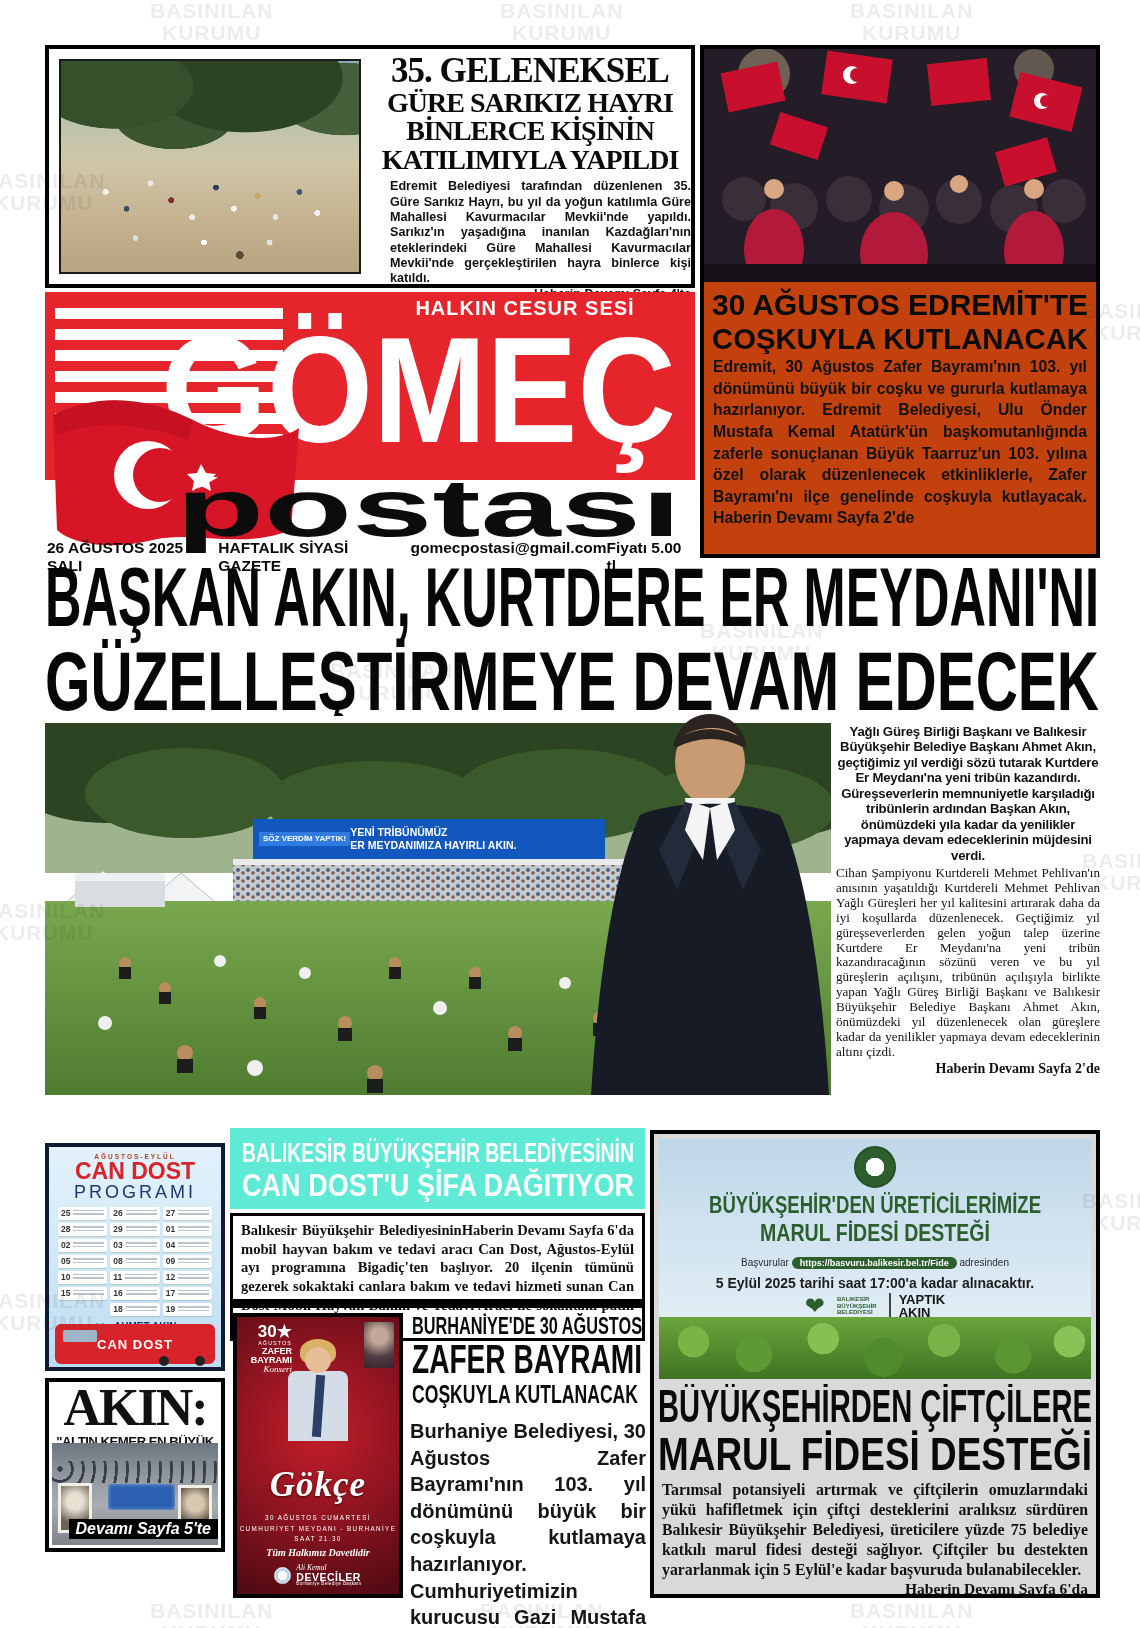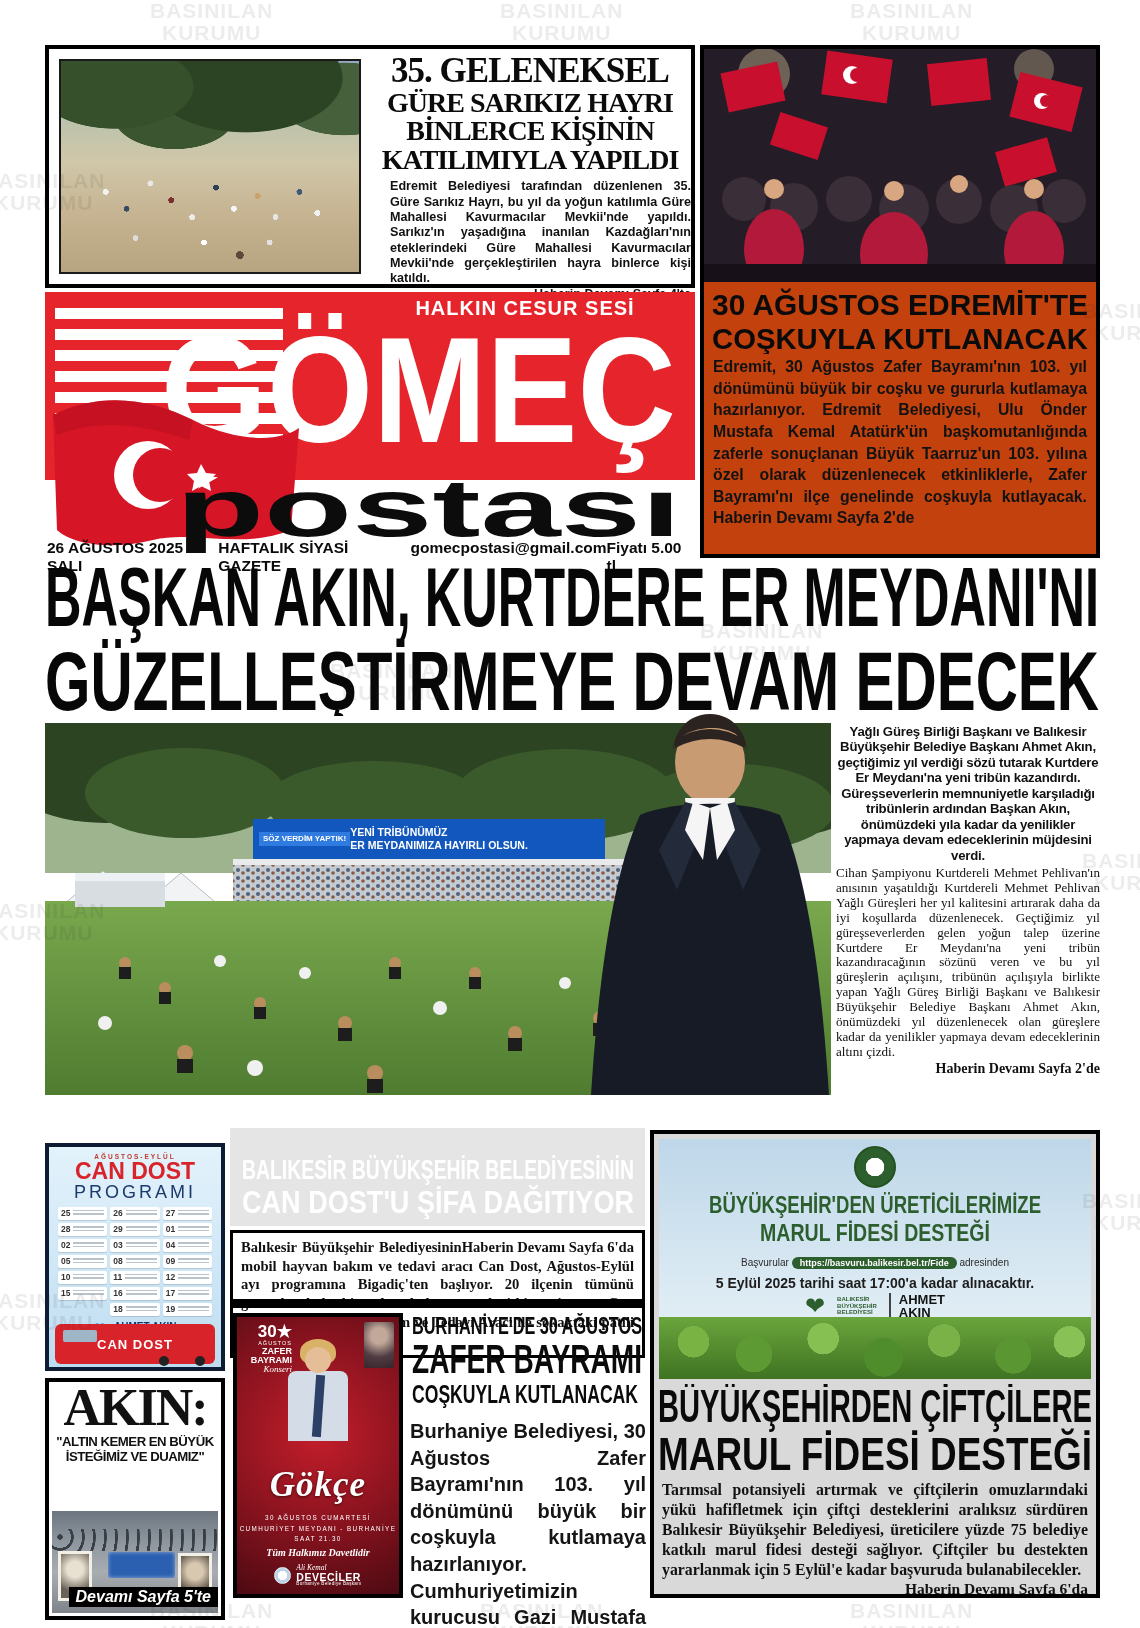--- a/index.html
+++ b/index.html
@@ -98,21 +98,21 @@
   #cd-logos { display:flex; justify-content:center; align-items:center; gap:8px; margin-top:4px;}
   #cd-heart { color:#2f9bd8; font-size:15px; line-height:1;}
   #cd-sig { color:#15356b; font-weight:bold; font-size:10px; line-height:1; text-align:left;}
   #cd-bus { position:absolute; left:6px; right:6px; bottom:3px; height:40px; background:#d8232a; border-radius:6px;
     color:#fff; font-weight:bold; font-size:13px; display:flex; align-items:center; justify-content:center; letter-spacing:1px;}
   #cd-bus::before { content:""; position:absolute; left:8px; top:6px; width:34px; height:12px; background:#9fb6c9; border-radius:2px;}
   #cd-bus::after { content:""; position:absolute; right:10px; bottom:-2px; width:10px; height:10px; background:#222; border-radius:50%; box-shadow:-36px 0 #222;}
 
   
   #cd-article { left:230px; top:1128px; width:415px; z-index:2;}
-  #cda-head { background:#e5e5e5; padding:23px 4px 3px 4px; text-align:center; }
+  #cda-head { background:#5eead4; padding:6px 4px 3px 4px; text-align:center; }
   #cda-body-box { border:3px solid #000; margin-top:4px; padding:5px 8px; background:#fff;
     font-family:"Liberation Serif", serif; font-weight:bold; font-size:14.6px; line-height:1.28; text-align:justify;}
   #cda-cont { float:right; font-weight:bold; }
   #mid-divider { left:230px; top:1299px; width:415px; height:9px; background:#000; z-index:2;}
 
   
   #gokce { left:233px; top:1313px; width:170px; height:285px; border:4px solid #000;
     background:radial-gradient(circle at 50% 42%, #c41e2a 0%, #8e1420 48%, #4d0a12 100%); overflow:hidden; color:#fff; z-index:2;}
   #gk-badge { position:absolute; left:7px; top:6px; width:48px; text-align:right; line-height:1.05;}
   #gk-num { font-size:17px; font-weight:bold; }
@@ -167,21 +167,21 @@
       radial-gradient(circle 32px at 52% 65%, #4f8c2c 60%, rgba(0,0,0,0) 61%),
       radial-gradient(circle 27px at 66% 38%, #7ab247 60%, rgba(0,0,0,0) 61%),
       radial-gradient(circle 30px at 82% 62%, #5a9631 60%, rgba(0,0,0,0) 61%),
       radial-gradient(circle 26px at 95% 40%, #88c155 60%, rgba(0,0,0,0) 61%),
       linear-gradient(180deg,#6aa53c 0%, #3f7322 100%);}
   #mr-head { display:block; margin:2px auto 0 auto; }
   #mr-body { margin:2px 8px 0 8px; font-family:"Liberation Serif", serif; font-weight:bold; font-size:15.8px; line-height:1.26; text-align:justify;}
   #mr-cont { display:block; text-align:right; font-family:"Liberation Serif", serif; font-weight:bold; font-size:15.5px; margin:1px 8px 0 0;}
 
   
-  #akin-box { left:45px; top:1378px; width:180px; height:242px; border:4px solid #000; background:#fff; overflow:hidden; z-index:2;}
+  #akin-box { left:45px; top:1378px; width:180px; height:174px; border:4px solid #000; background:#fff; overflow:hidden; z-index:2;}
   #ak-head { font-family:"Liberation Serif", serif; font-weight:bold; font-size:52px; line-height:0.92; text-align:center; letter-spacing:-2px; margin-top:2px;}
   #ak-quote { font-weight:bold; font-size:13.2px; line-height:1.12; text-align:center; letter-spacing:-0.5px; margin-top:3px;}
   #ak-photo { position:absolute; left:3px; right:3px; bottom:3px; height:102px;
     background:linear-gradient(180deg,#6d7680 0%, #8d959d 30%, #a8adb2 60%, #7e8489 100%); overflow:hidden;}
   #ak-banner { position:absolute; left:34%; top:40%; width:40%; height:26%; background:#2b5fb0;
     border-radius:2px; box-shadow:inset 0 0 4px rgba(255,255,255,0.5);}
   .ak-portrait { position:absolute; width:34px; height:50px; background:#cfc9ba; border:3px solid #f2efe6; }
   #ak-p1 { left:6px; bottom:12px; background:radial-gradient(circle at 50% 35%, #e8e0d0 25%, #6a6258 70%);}
   #ak-p2 { right:6px; bottom:10px; background:radial-gradient(circle at 50% 35%, #d8c8b0 25%, #4a4238 70%);}
   #ak-crowd { position:absolute; left:0; top:18px; width:100%; height:22px;
@@ -371,21 +371,21 @@
       <circle cx="610" cy="300" r="7" fill="#b98d5e"></circle>
         <rect x="603" y="305" width="14" height="13" fill="#1d1d1d"></rect>
     </g>
     <rect x="30" y="150" width="90" height="34" fill="#d8dde2"></rect>
     <rect x="30" y="150" width="90" height="8" fill="#eef1f3"></rect>
   </svg>
   <div id="photo-banner">
     <span id="pb-small">SÖZ VERDİM YAPTIK!</span>
     <span id="pb-text">
       <span>YENİ TRİBÜNÜMÜZ</span><br>
-      <span>ER MEYDANIMIZA HAYIRLI OLSUN.</span>
+      <span>ER MEYDANIMIZA HAYIRLI AKIN.</span>
     </span>
   </div>
 </div>
 
 <svg id="suit-man" class="abs" width="250" height="395" viewBox="0 0 250 395">
   <ellipse cx="125" cy="62" rx="35" ry="42" fill="#c99b72"></ellipse>
   <path d="M88,52 C90,22 160,18 162,52 C162,36 150,14 125,14 C100,14 88,36 88,52 Z" fill="#2a2320"></path>
   <path d="M90,48 Q125,30 160,48 L160,40 Q125,18 90,40 Z" fill="#2a2320"></path>
   <polygon points="100,98 150,98 146,140 104,140" fill="#f5f5f5"></polygon>
   <polygon points="118,104 132,104 134,190 126,235 118,190" fill="#a01622"></polygon>
@@ -568,21 +568,21 @@
     </div>
     <div id="mr-deadline">5 Eylül 2025 tarihi saat 17:00'a kadar alınacaktır.</div>
     <div id="mr-logos">
       <span id="mr-heart">❤</span>
       <span id="mr-muni">
         <span>BALIKESİR</span><br>
         <span>BÜYÜKŞEHİR</span><br>
         <span>BELEDİYESİ</span>
       </span>
       <span id="mr-sig">
-        <span>AHMET</span><br>
+        <span>YAPTIK</span><br>
         <span>AKIN</span>
       </span>
     </div>
     <div id="mr-lettuce"></div>
   </div>
   <svg id="mr-head" width="440" height="94" viewBox="0 0 440 94">
     <text x="3" y="38" font-size="46" font-weight="bold" fill="#0a0a0a" textLength="434" lengthAdjust="spacingAndGlyphs">BÜYÜKŞEHİRDEN ÇİFTÇİLERE</text>
     <text x="3" y="86" font-size="46" font-weight="bold" fill="#0a0a0a" textLength="434" lengthAdjust="spacingAndGlyphs">MARUL FİDESİ DESTEĞİ</text>
   </svg>
   <p id="mr-body">Tarımsal potansiyeli artırmak ve çiftçilerin omuzlarındaki yükü hafifletmek için çiftçi desteklerini aralıksız sürdüren Balıkesir Büyükşehir Belediyesi, üreticilere yüzde 75 belediye katkılı marul fidesi desteği sağlıyor. Çiftçiler bu destekten yararlanmak için 5 Eylül'e kadar başvuruda bulanabilecekler.</p>

